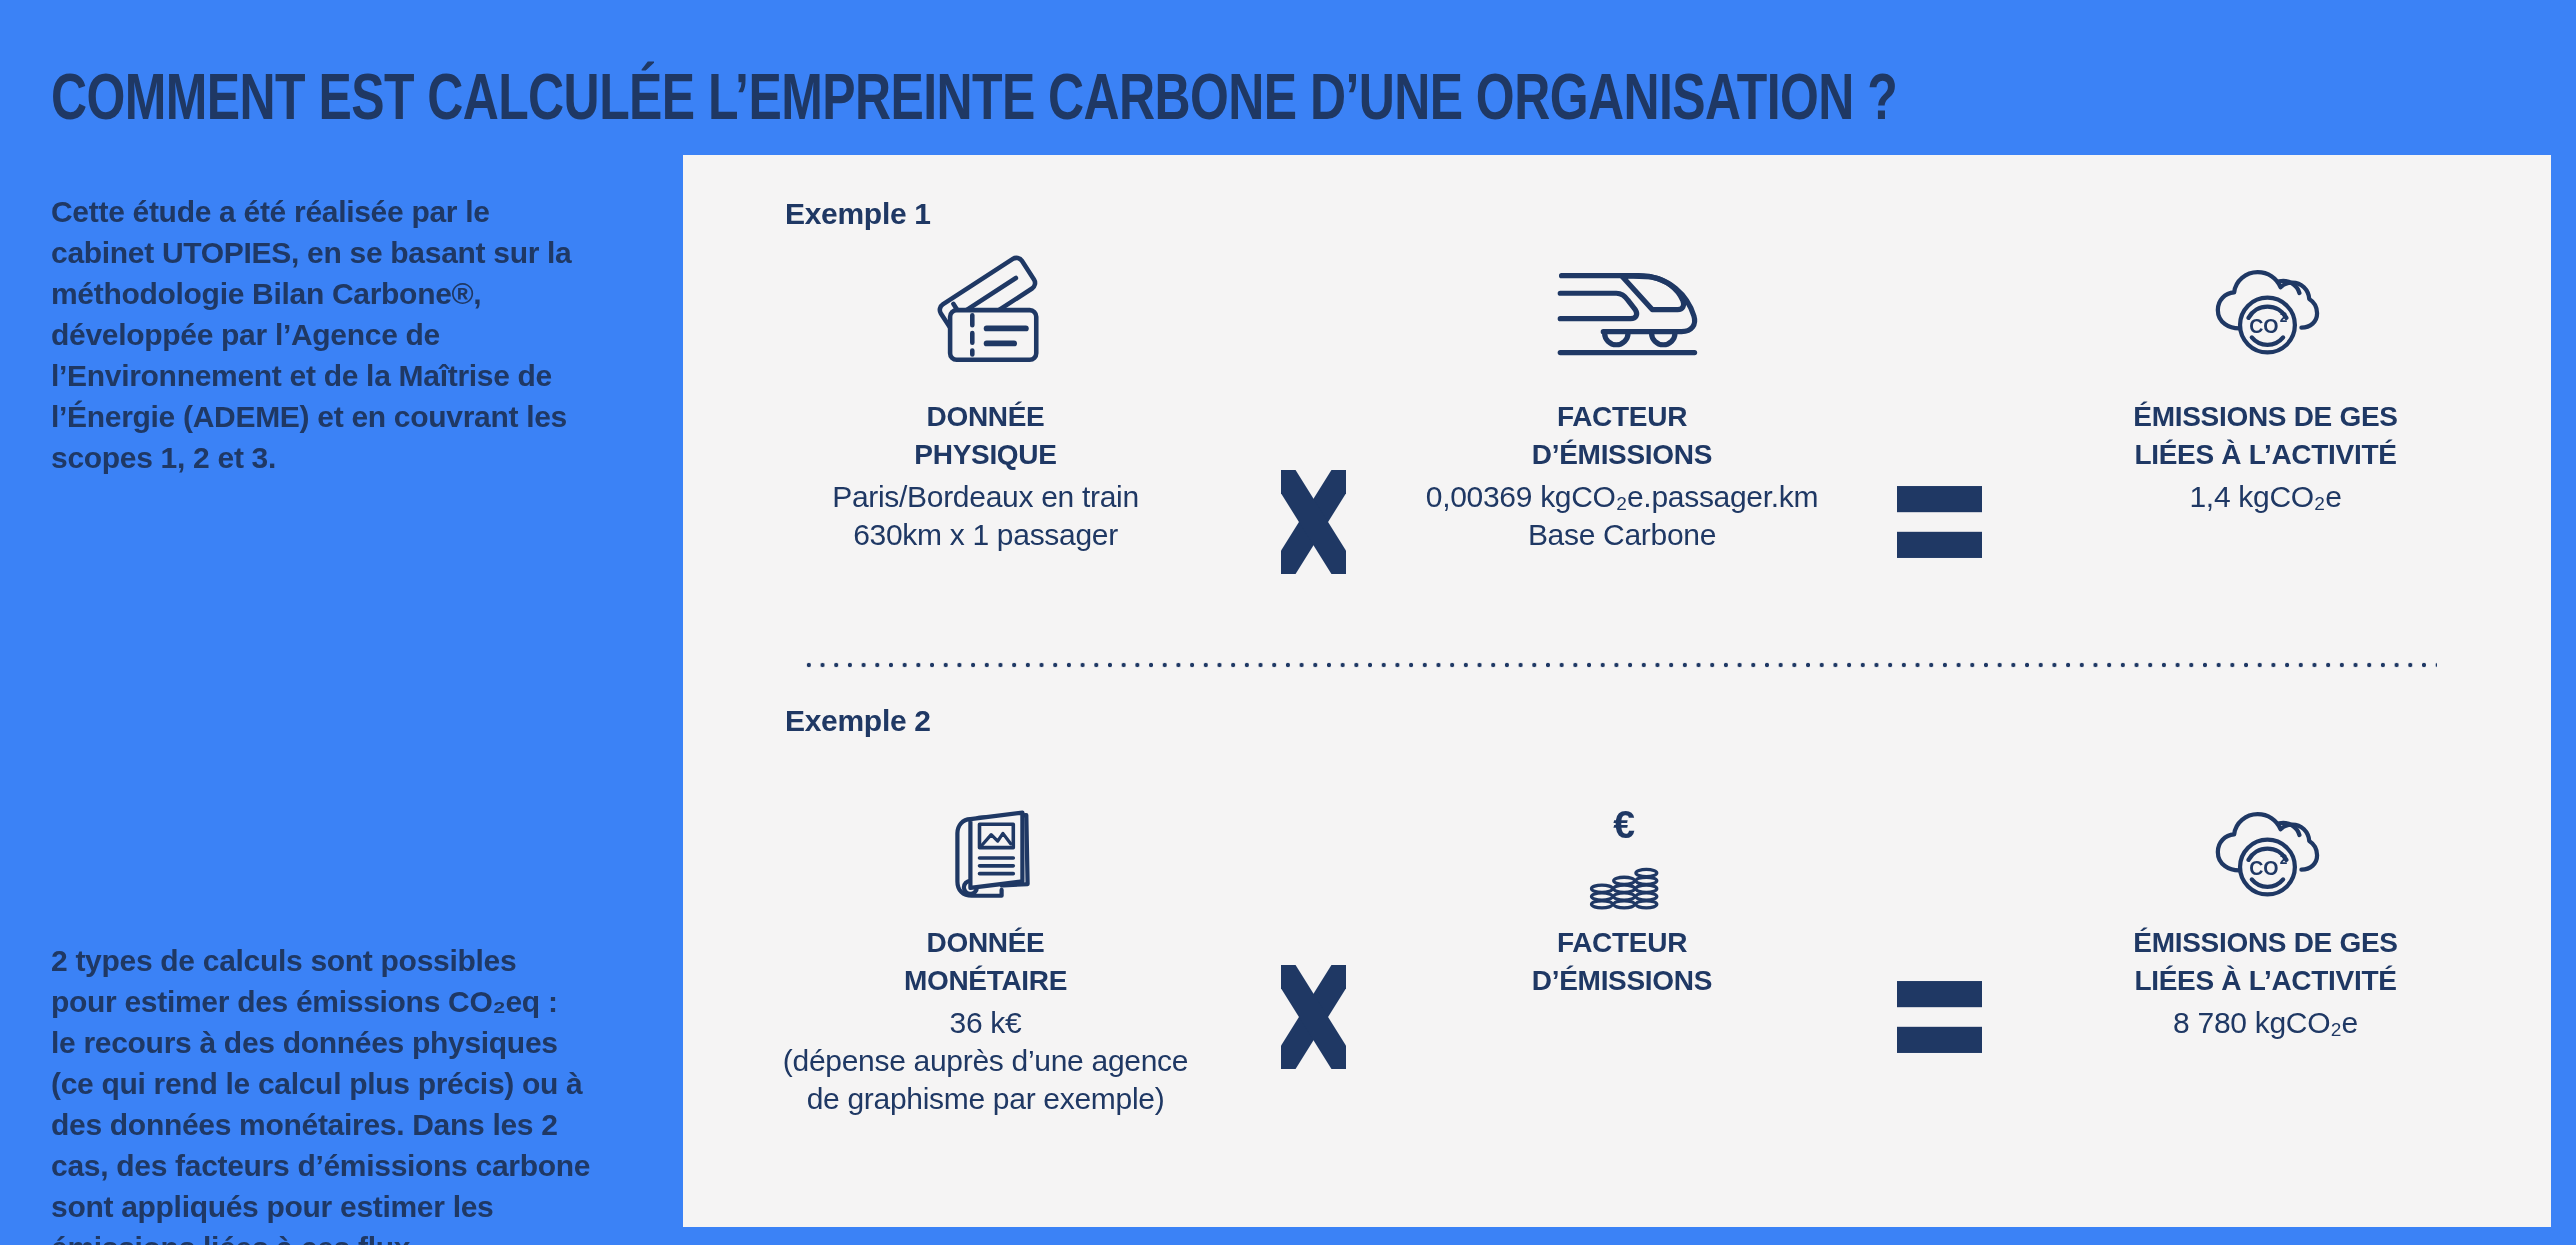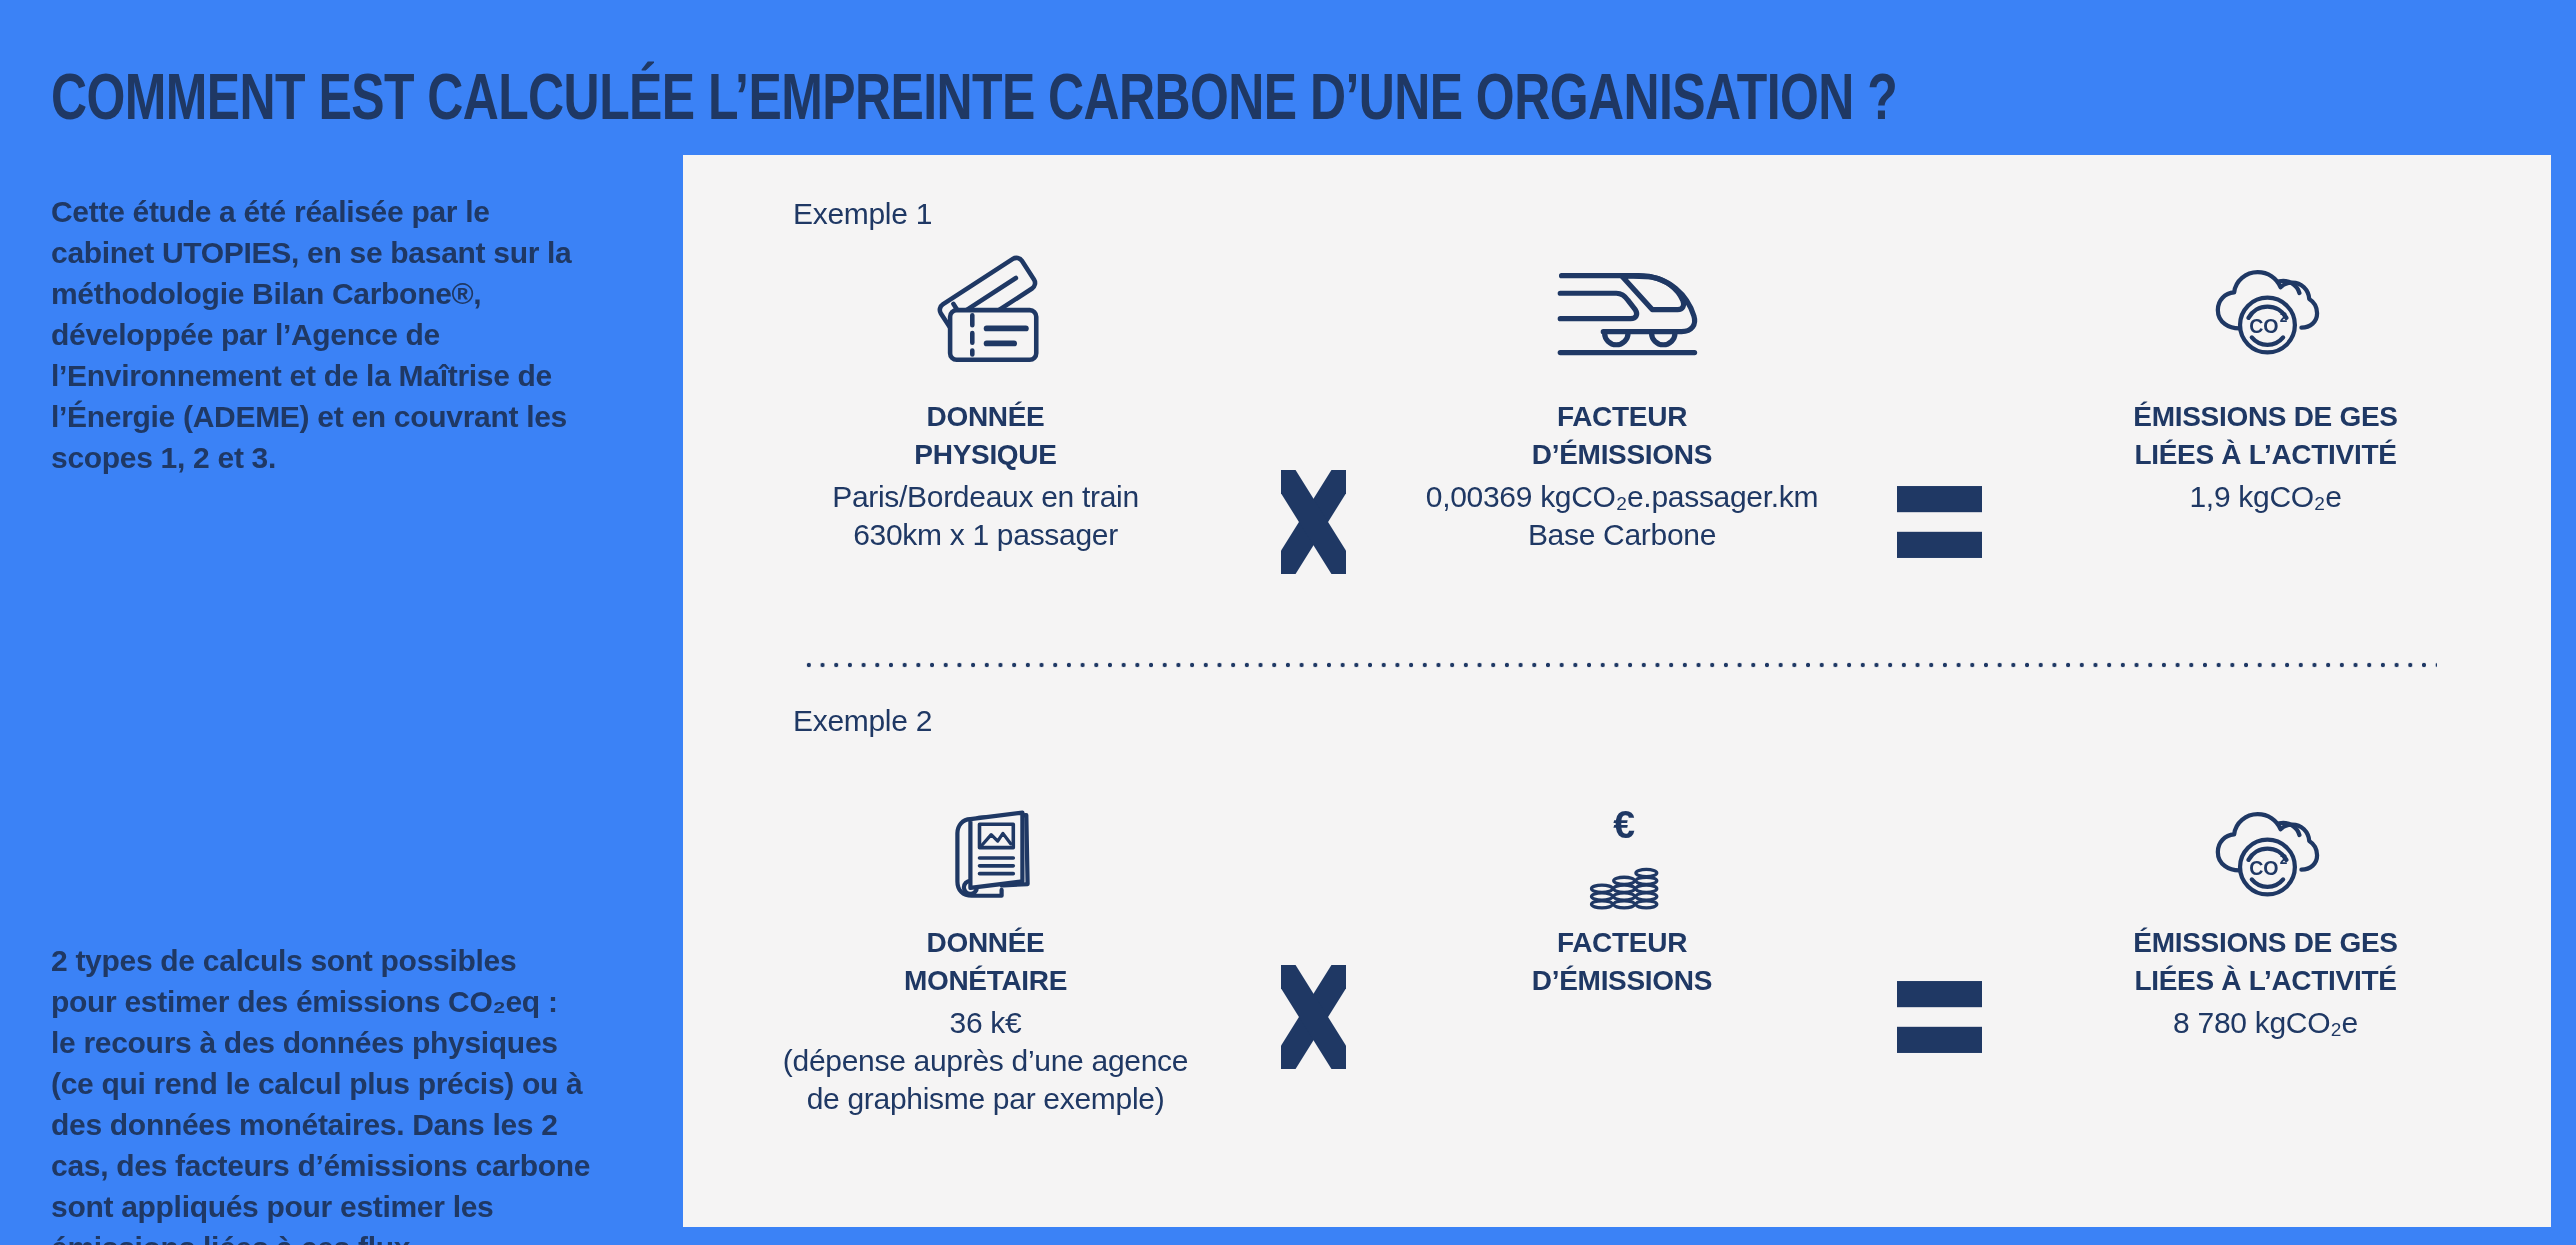--- a/index.html
+++ b/index.html
@@ -19,21 +19,21 @@
     position:absolute;left:51px;width:660px;
     font-size:30px;line-height:41px;letter-spacing:-0.3px;
     white-space:pre;color:#1F3864;font-weight:bold;
   }
   .para.p1{top:161px;}
   .para.p2{top:910px;}
   .panel{
     position:absolute;left:683px;top:155px;width:1868px;height:1072px;
     background:#F5F4F4;
   }
-  .ex-label{position:absolute;left:110px;font-size:30px;letter-spacing:-0.3px;color:#1F3864;}
+  .ex-label{position:absolute;left:102px;font-size:30px;letter-spacing:-0.3px;color:#1F3864;font-weight:bold;}
   .ex-label.ex1{top:42px;}
   .ex-label.ex2{top:549px;}
   .icon{position:absolute;}
   .col{position:absolute;text-align:center;color:#1F3864;}
   .col-title{font-size:28px;font-weight:bold;line-height:38px;letter-spacing:-0.3px;white-space:pre;}
   .col-detail{font-size:30px;line-height:38px;letter-spacing:-0.3px;white-space:pre;margin-top:4px;}
   .row1.col{top:243px;}
   .row2.col{top:769px;}
   .c1{left:74px;width:457px;}
   .c2{left:678px;width:522px;}
@@ -136,21 +136,21 @@
     </div>
 
     <svg class="op e1" width="85" height="72" viewBox="0 0 130 110" aria-label="=">
       <rect x="0" y="0" width="130" height="40" fill="#1F3864"></rect>
       <rect x="0" y="70" width="130" height="40" fill="#1F3864"></rect>
     </svg>
 
     <div class="col row1 c3">
       <div class="col-title">ÉMISSIONS DE GES
 LIÉES À L’ACTIVITÉ</div>
-      <div class="col-detail">1,9 kgCO₂e</div>
+      <div class="col-detail">1,4 kgCO₂e</div>
     </div>
 
     <div class="divider"></div>
 
     <div class="ex-label ex2">Exemple 2</div>
 
     <svg class="icon" style="left:251px;top:643px" width="104" height="111" viewBox="0 0 160 170">
       <g fill="none" stroke="#1F3864" stroke-width="6.5" stroke-linecap="round" stroke-linejoin="round">
         <path d="M68 30 L142 26 L144 132 L70 136 Z" fill="#F5F4F4"></path>
         <path d="M56 32 C 44 32 36 42 36 54 L36 128 C 36 142 45 150 58 150 L104 150 L104 141" fill="#F5F4F4"></path>

